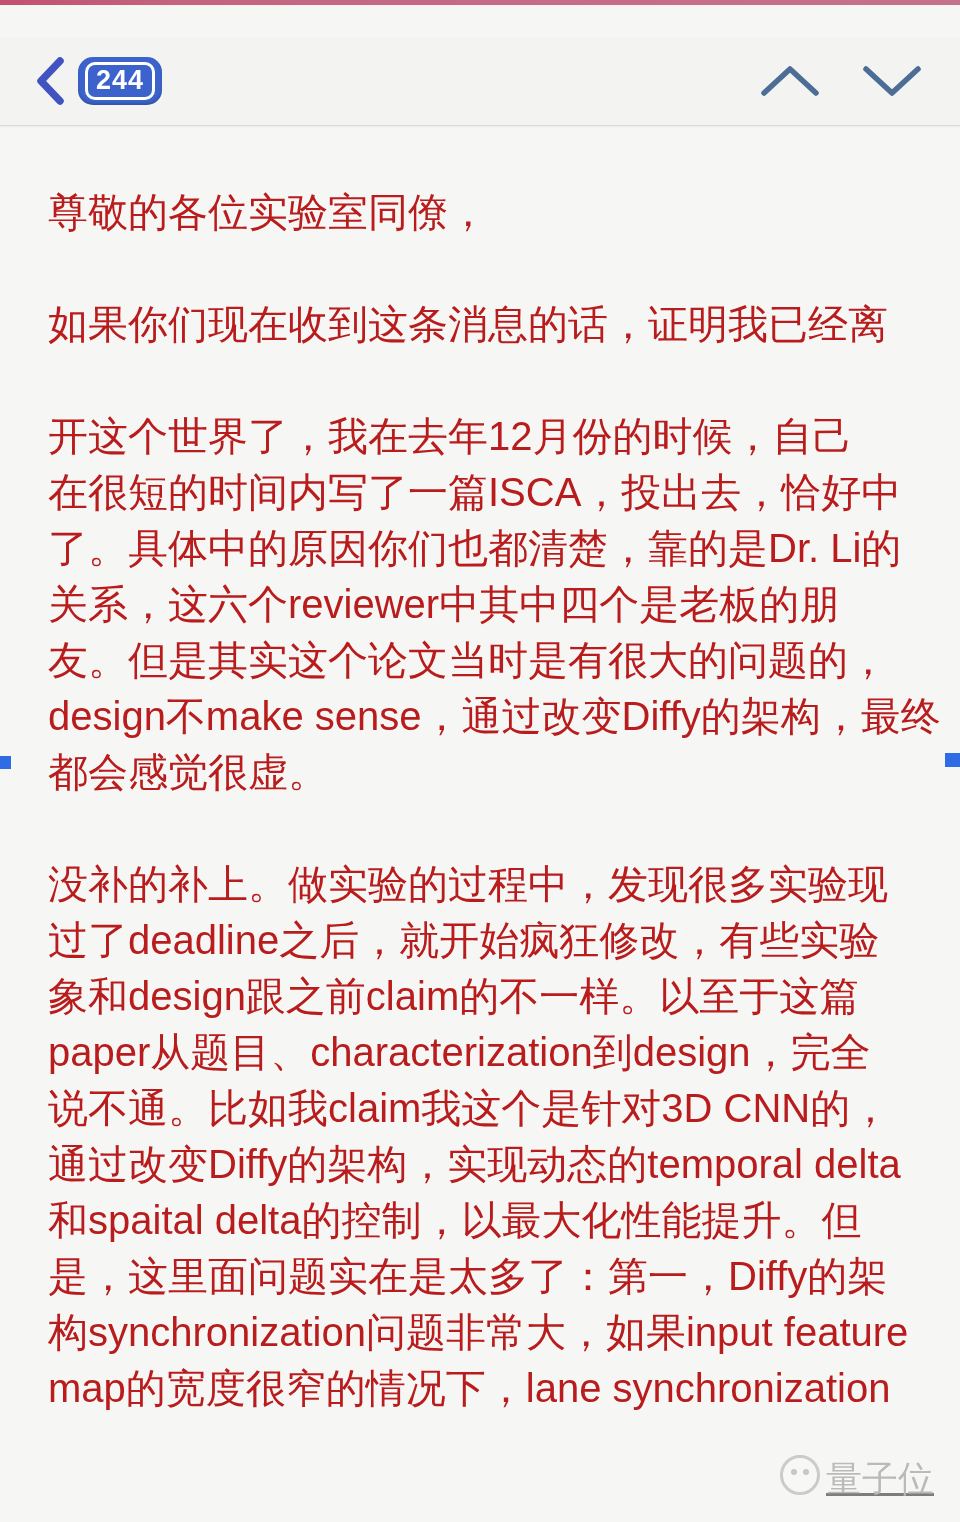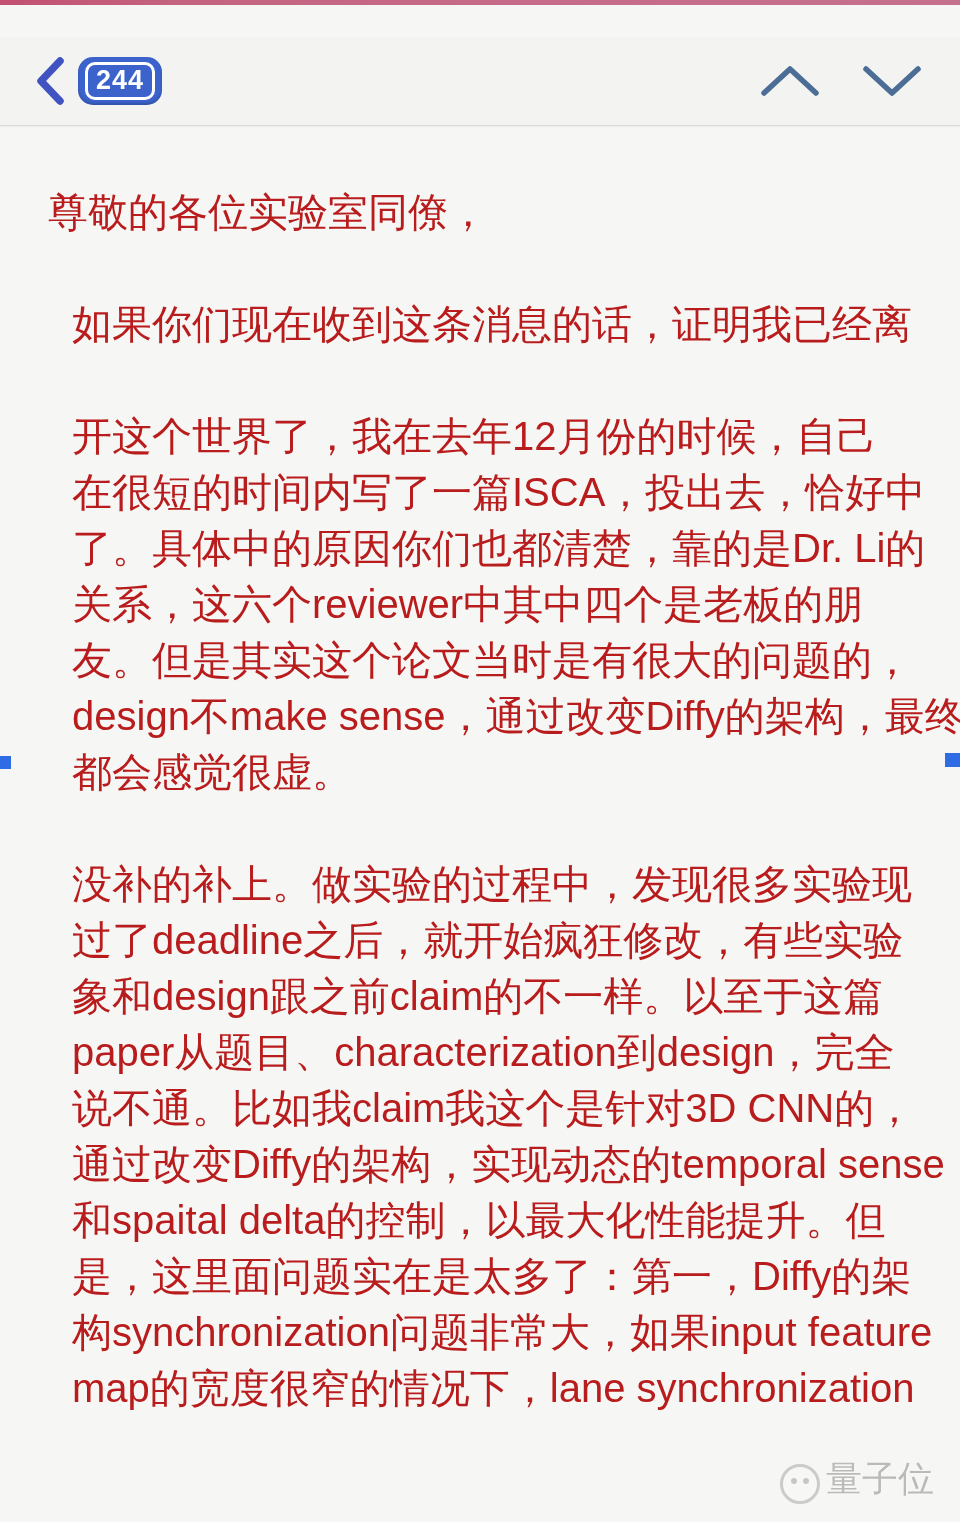--- a/index.html
+++ b/index.html
@@ -60,38 +60,39 @@
   }
   .subject-row{
     font-weight:700;
     font-size:32px;
     line-height:56px;
     white-space:nowrap;
     margin-bottom:56px;
     color:#151517;
   }
   .para{margin:0;}
-  .para + .para{margin-top:56px;margin-left:24px;}
+  .para + .para{margin-top:56px;}
   .line{
     font-size:40px;
     line-height:56px;
     white-space:nowrap;
     color:#b91c1c;
   }
   
   .sel-mark{position:absolute;background:#2e6be5;z-index:5;}
   .sel-mark.left{left:0;top:756px;width:11px;height:13px;}
   .sel-mark.right{right:0;top:753px;width:15px;height:14px;}
   
   .watermark{
     position:absolute;right:26px;bottom:18px;
-    display:flex;align-items:flex-end;gap:6px;
+    display:flex;align-items:flex-start;gap:6px;
     z-index:15;
     opacity:0.55;
     pointer-events:none;
+    text-decoration:underline;
   }
   .watermark .wm-logo{
     width:40px;height:40px;border-radius:50%;
     border:3px solid #a8a8a8;
     box-sizing:border-box;
     position:relative;
     background:rgba(255,255,255,0.25);
   }
   .watermark .wm-logo::before,
   .watermark .wm-logo::after{
@@ -127,21 +128,21 @@
         <div class="line">友。但是其实这个论文当时是有很大的问题的，</div>
         <div class="line">design不make sense，通过改变Diffy的架构，最终</div>
         <div class="line">都会感觉很虚。</div>
       </div>
       <div class="para">
         <div class="line">没补的补上。做实验的过程中，发现很多实验现</div>
         <div class="line">过了deadline之后，就开始疯狂修改，有些实验</div>
         <div class="line">象和design跟之前claim的不一样。以至于这篇</div>
         <div class="line">paper从题目、characterization到design，完全</div>
         <div class="line">说不通。比如我claim我这个是针对3D CNN的，</div>
-        <div class="line">通过改变Diffy的架构，实现动态的temporal sense</div>
+        <div class="line">通过改变Diffy的架构，实现动态的temporal delta</div>
         <div class="line">和spaital delta的控制，以最大化性能提升。但</div>
         <div class="line">是，这里面问题实在是太多了：第一，Diffy的架</div>
         <div class="line">构synchronization问题非常大，如果input feature</div>
         <div class="line">map的宽度很窄的情况下，lane synchronization</div>
       </div>
     </div>
 </div>
 
 <div class="sel-mark left"></div>
 <div class="sel-mark right"></div>

